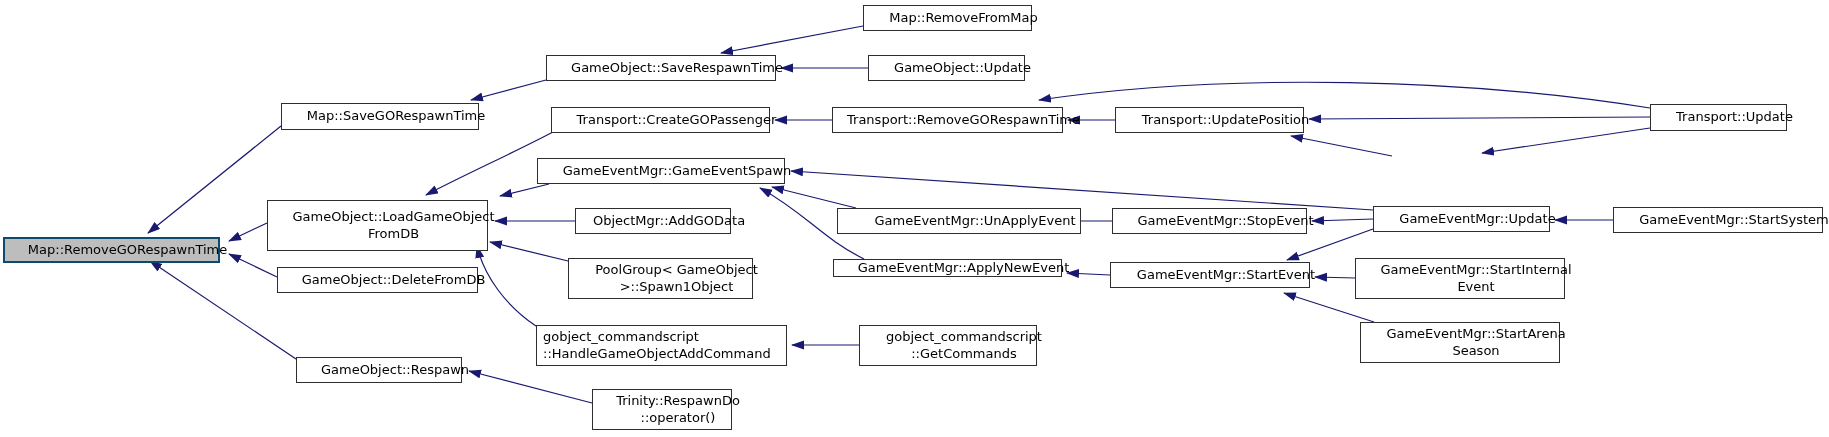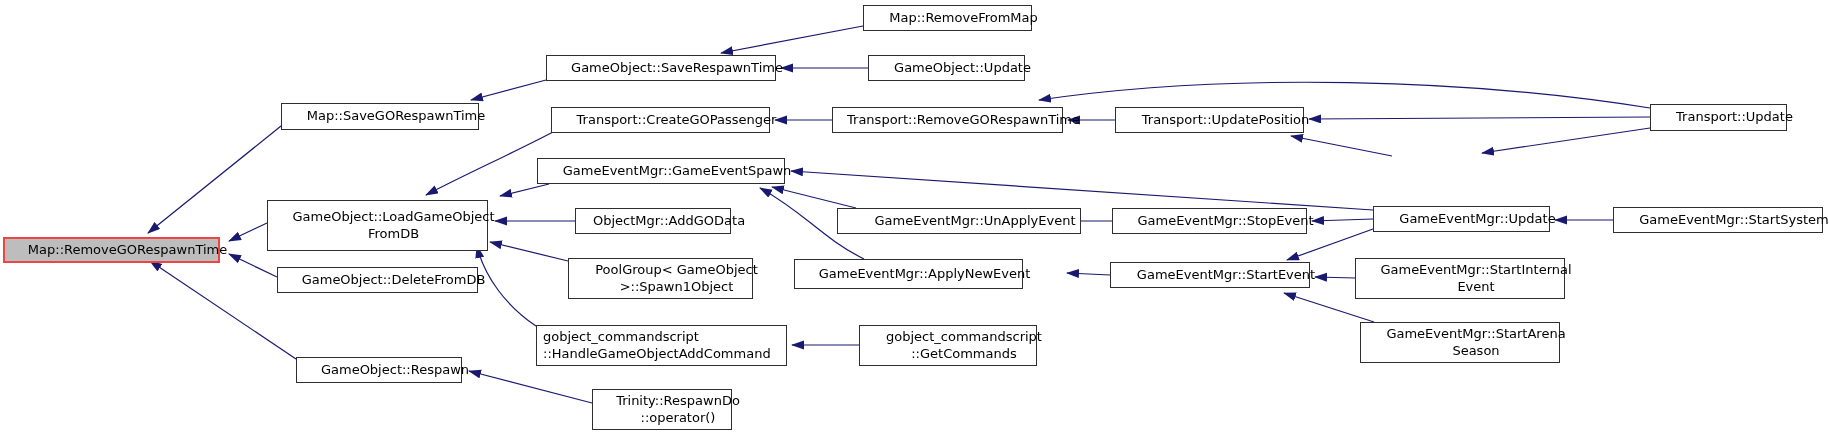--- a/index.html
+++ b/index.html
@@ -2,21 +2,21 @@
 <html><head>
 <meta charset="utf-8">
 <style>
   html,body{margin:0;padding:0;background:#ffffff;}
   .canvas{position:relative;width:1829px;height:437px;background:#ffffff;
           font-family:"DejaVu Sans","Liberation Sans",sans-serif;overflow:hidden;}
   svg.edges{position:absolute;left:0;top:0;width:1829px;height:437px;}
   .node{position:absolute;box-sizing:border-box;background:#ffffff;border:1px solid #2e2e2e;
         color:#000;font-size:13px;line-height:1.28;display:flex;flex-direction:column;
         justify-content:center;align-items:center;text-align:center;white-space:nowrap;cursor:pointer;padding-left:32px;}
-  .node.main{background:#bdbdbd;border:2px solid #ef4444;cursor:default;}
+  .node.main{background:#bdbdbd;border:2px solid #0c4a6e;cursor:default;}
   .node.align-left{align-items:flex-start;padding-left:6px;text-align:left;}
 </style>
 </head>
 <body>
 
 <div class="canvas">
 
   <svg class="edges" viewBox="0 0 1829 437">
     <defs>
       <marker id="arrow" markerUnits="userSpaceOnUse" markerWidth="14" markerHeight="10" refX="12" refY="4.5" orient="auto">
@@ -125,21 +125,21 @@
 
   <div class="node" style="left:277px;top:267px;width:201px;height:26px">
     <span>GameObject::DeleteFromDB</span>
   </div>
 
   <div class="node" style="left:568px;top:258px;width:185px;height:41px">
     <span>PoolGroup&lt; GameObject</span>
     <span>&gt;::Spawn1Object</span>
   </div>
 
-  <div class="node" style="left:794px;top:259px;width:229px;height:30px">
+  <div class="node" style="left:833px;top:259px;width:229px;height:18px">
     <span>GameEventMgr::ApplyNewEvent</span>
   </div>
 
   <div class="node" style="left:1110px;top:262px;width:200px;height:26px">
     <span>GameEventMgr::StartEvent</span>
   </div>
 
   <div class="node" style="left:1355px;top:258px;width:210px;height:41px">
     <span>GameEventMgr::StartInternal</span>
     <span>Event</span>

